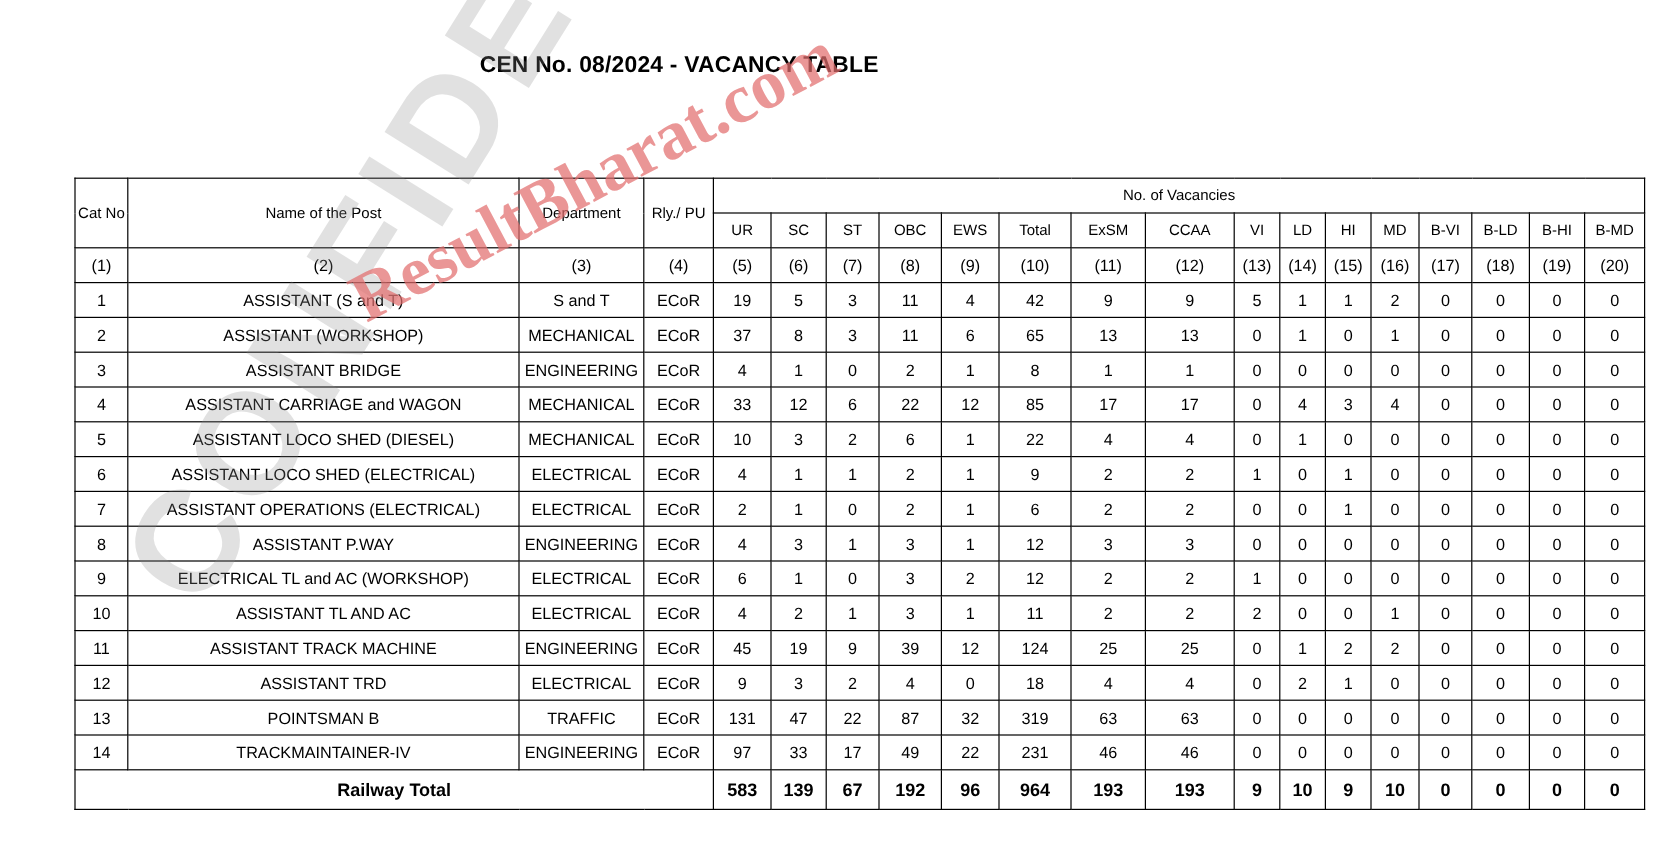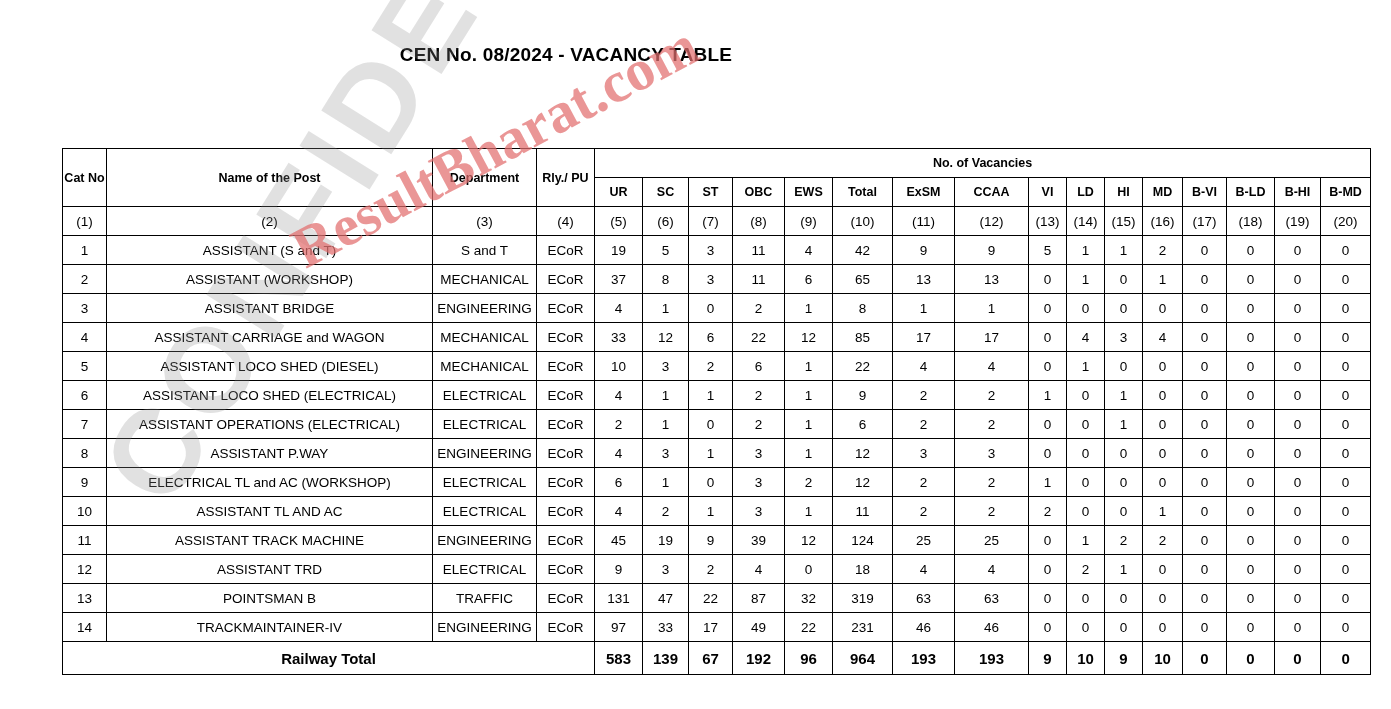--- a/index.html
+++ b/index.html
@@ -58,21 +58,21 @@
     font-size: 13.5px;
     font-weight: normal;
     padding: 0;
     height: 28px;
     text-align: center;
     vertical-align: middle;
     background: transparent;
   }
   table.vac th {
     font-size: 12.5px;
-    font-weight: bold;
+    font-weight: normal;
   }
   .hdr-sub {
     font-size: 12.5px;
     font-weight: bold;
   }
   .colnum {
     font-size: 12.5px;
     font-weight: bold;
     height: 22px;
   }

